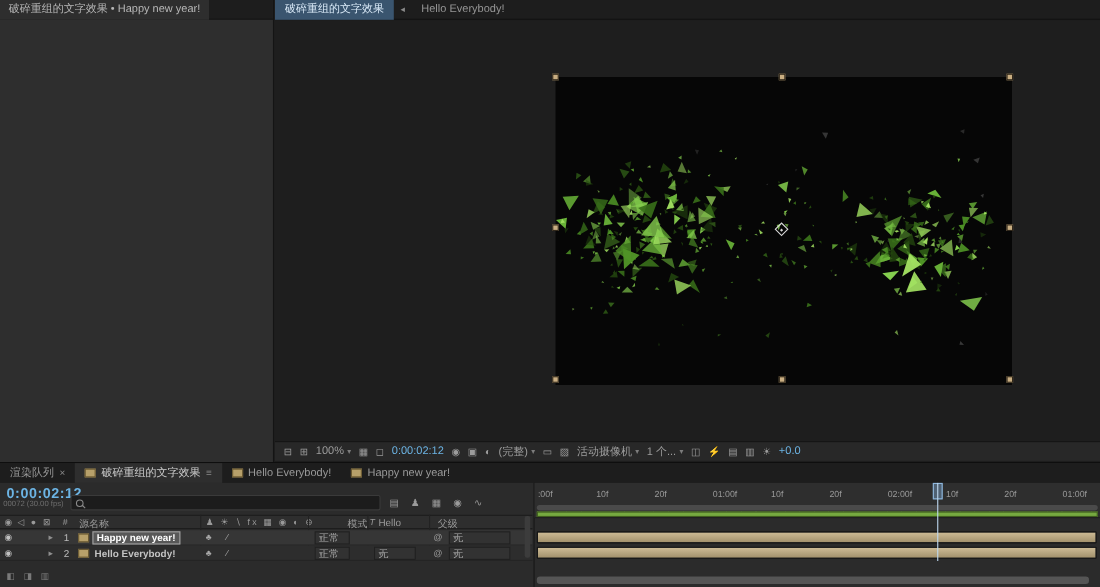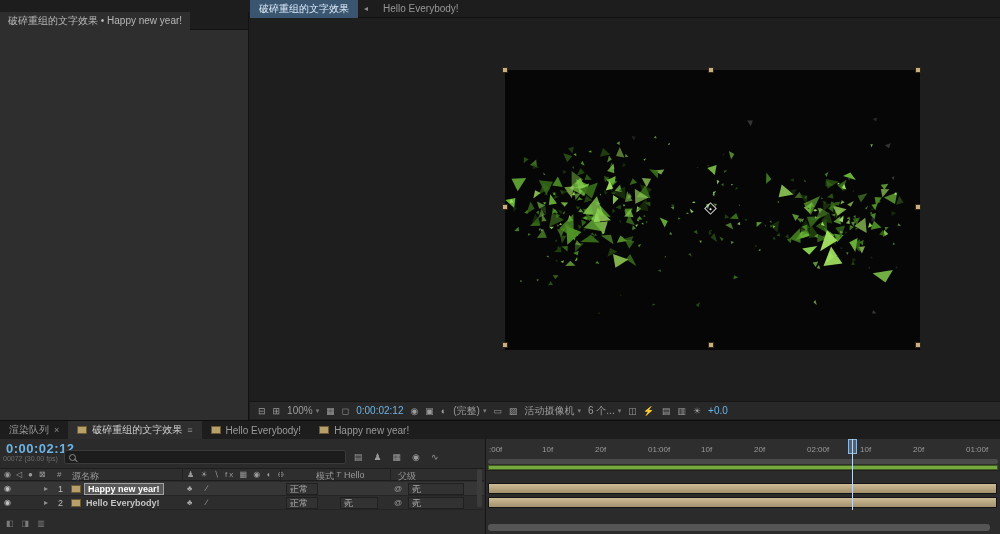--- a/index.html
+++ b/index.html
@@ -1,20 +1,20 @@
 <!DOCTYPE html>
 <html><head>
 <meta charset="utf-8">
 <style>
   * { margin:0; padding:0; box-sizing:border-box; }
   body { background:#111; }
   #app{position:relative;width:1000px;height:534px;background:#1d1d1d;font-family:"Liberation Sans",sans-serif;font-size:10px;color:#a8a8a8;overflow:hidden;}
 
   
-  .panel-left{position:absolute;left:0;top:12px;width:249px;height:438px;background:#2e2e2e;border-right:1px solid #121212;}
+  .panel-left{position:absolute;left:0;top:0;width:249px;height:438px;background:#2e2e2e;border-right:1px solid #121212;}
   .pl-header{position:absolute;left:0;top:0;right:0;height:18px;background:#1d1d1d;border-bottom:1px solid #121212;}
   .pl-tab{position:absolute;left:0;top:0;height:18px;line-height:18px;padding:0 8px;background:#2e2e2e;color:#b8b8b8;white-space:nowrap;font-size:10px;}
   .pl-body{position:absolute;left:0;top:18px;right:0;bottom:0;background:#2e2e2e;}
 
   
   .panel-viewer{position:absolute;left:250px;top:0;width:750px;height:419px;background:#1e1e1e;}
   .pv-header{position:absolute;left:0;top:0;right:0;height:18px;background:#1d1d1d;border-bottom:1px solid #121212;display:flex;align-items:stretch;}
   .pv-tab{height:18px;line-height:18px;padding:0 9px;white-space:nowrap;}
   .pv-tab.active{background:#3a556f;color:#dcecfa;}
   .pv-tab.inactive{color:#969696;}
@@ -519,21 +519,21 @@
         <span>(完整)</span>
         <span class="caret">▾</span>
       </div>
       <span class="vt-icon">▭</span>
       <span class="vt-icon">▨</span>
       <div class="vt-select">
         <span>活动摄像机</span>
         <span class="caret">▾</span>
       </div>
       <div class="vt-select">
-        <span>6 个...</span>
+        <span>1 个...</span>
         <span class="caret">▾</span>
       </div>
       <span class="vt-icon">◫</span>
       <span class="vt-icon">⚡</span>
       <span class="vt-icon">▤</span>
       <span class="vt-icon">▥</span>
       <span class="vt-icon">☀</span>
       <span class="vt-exposure">+0.0</span>
     </div>
   </div>

